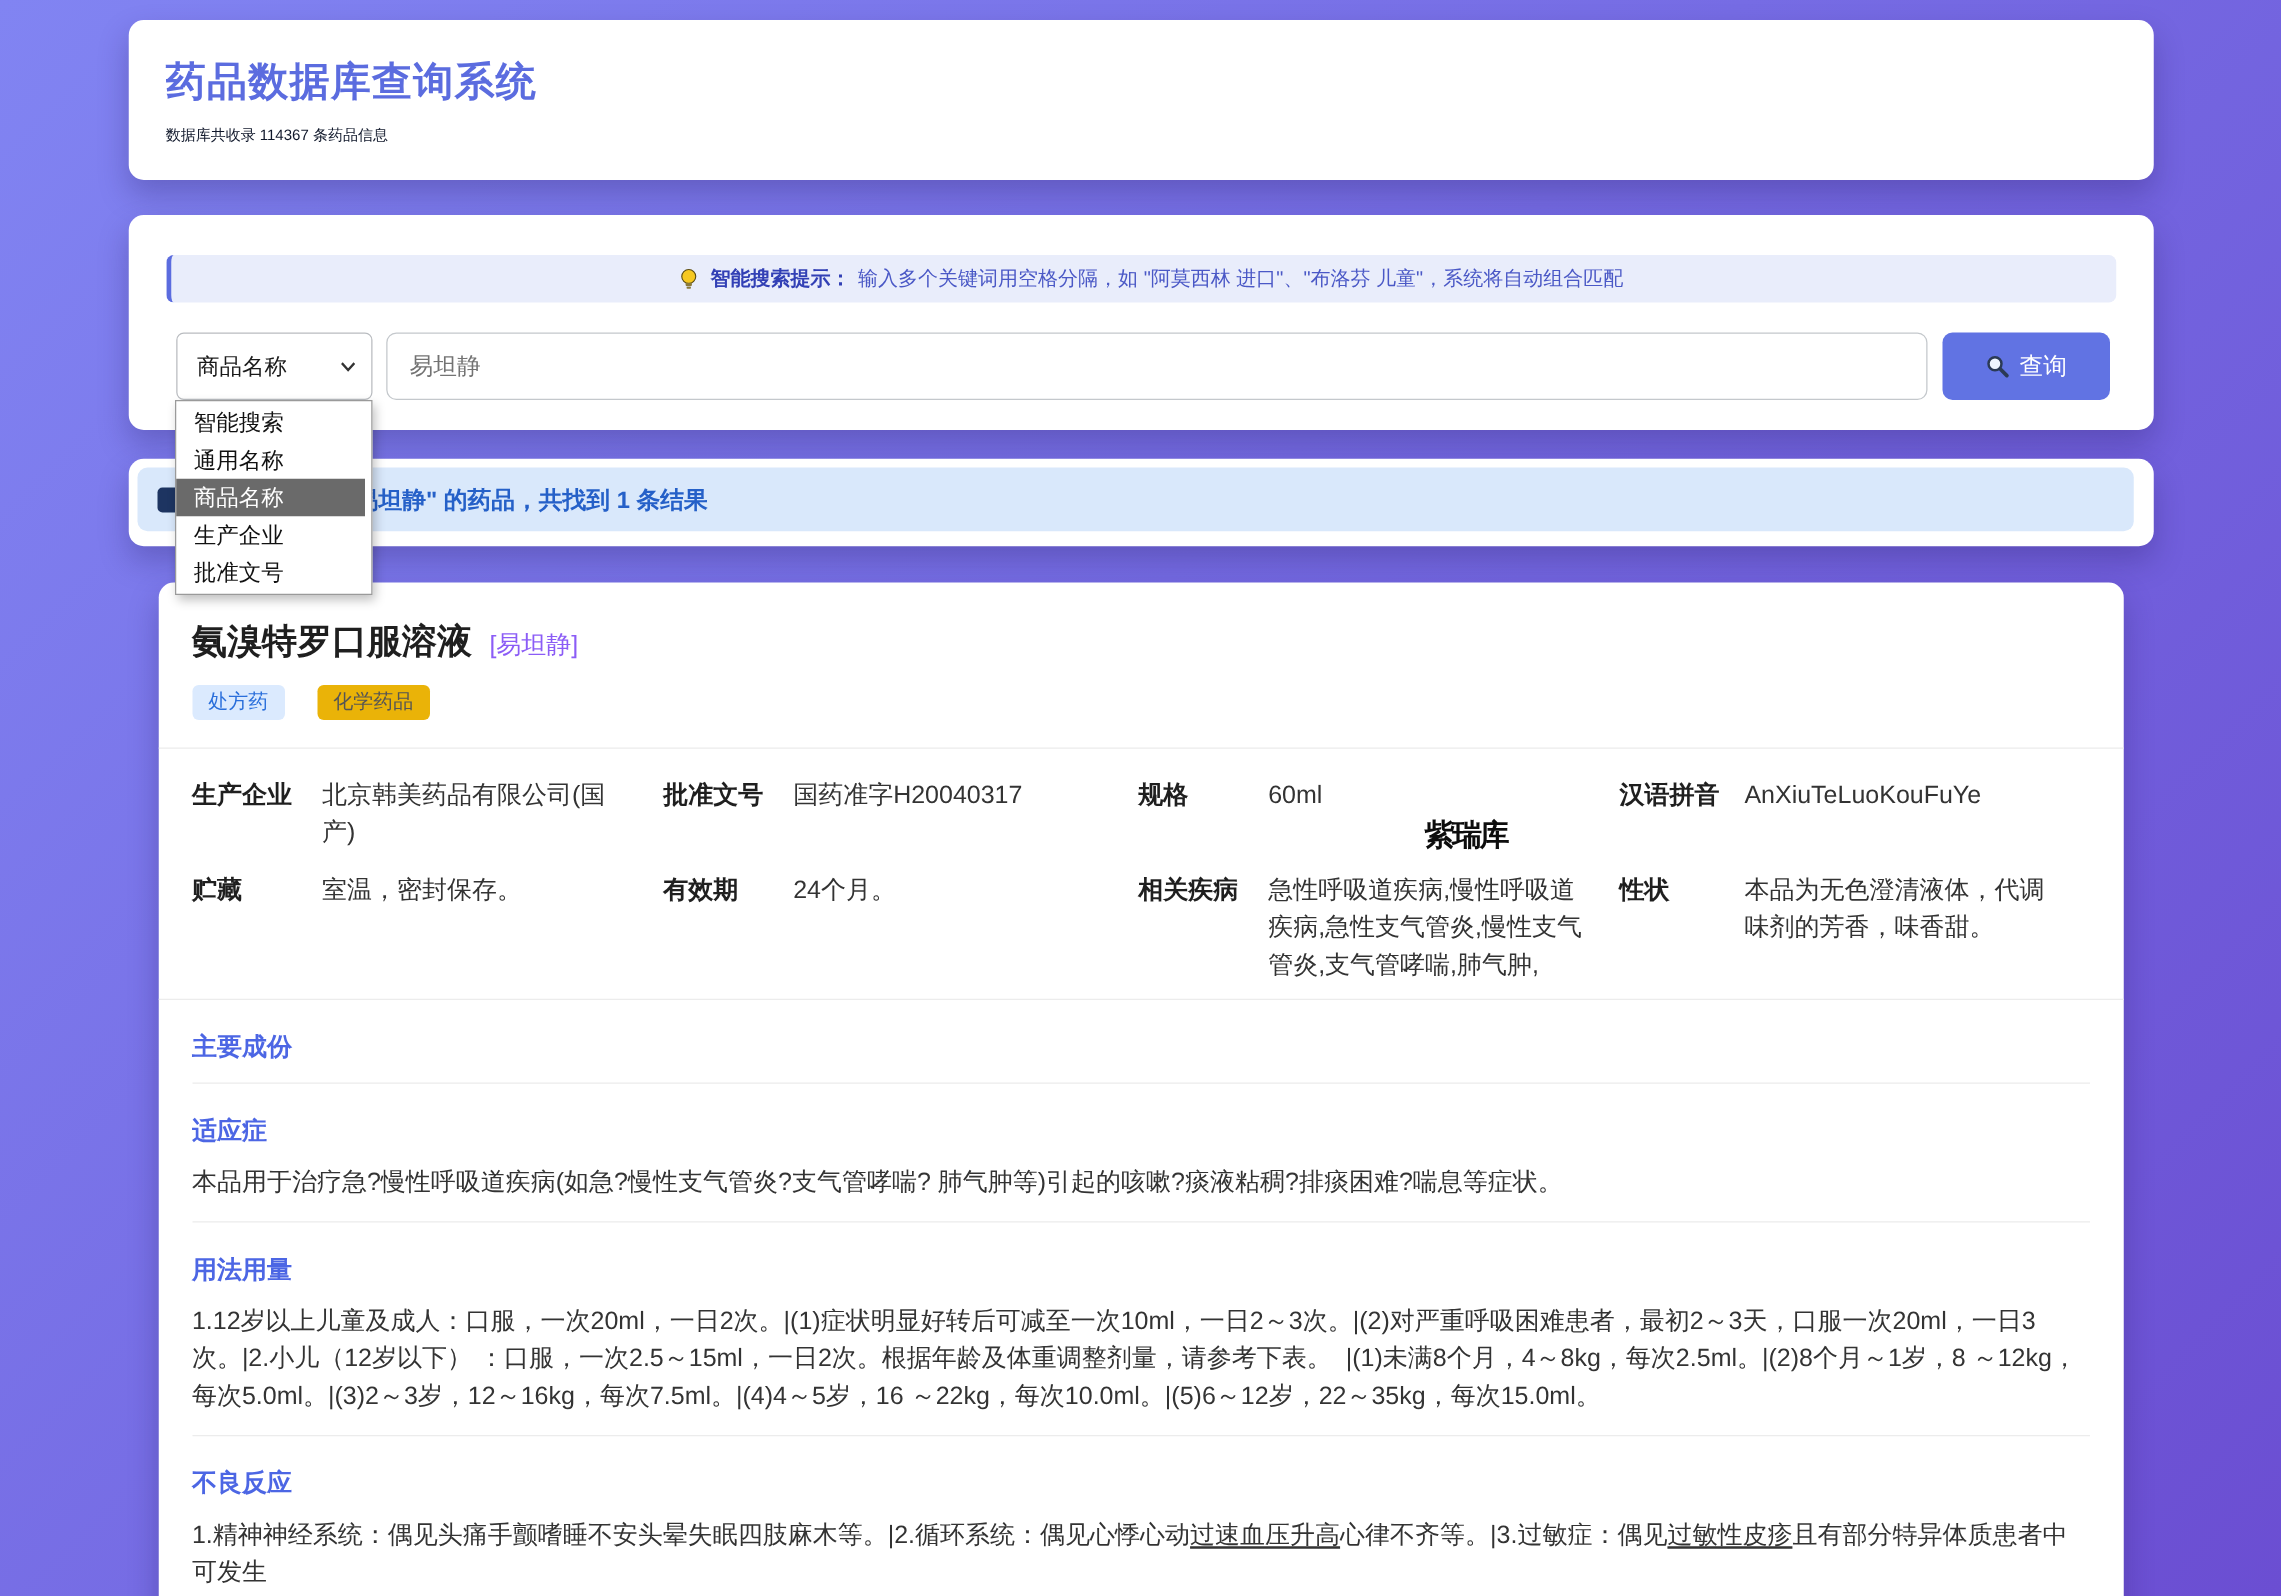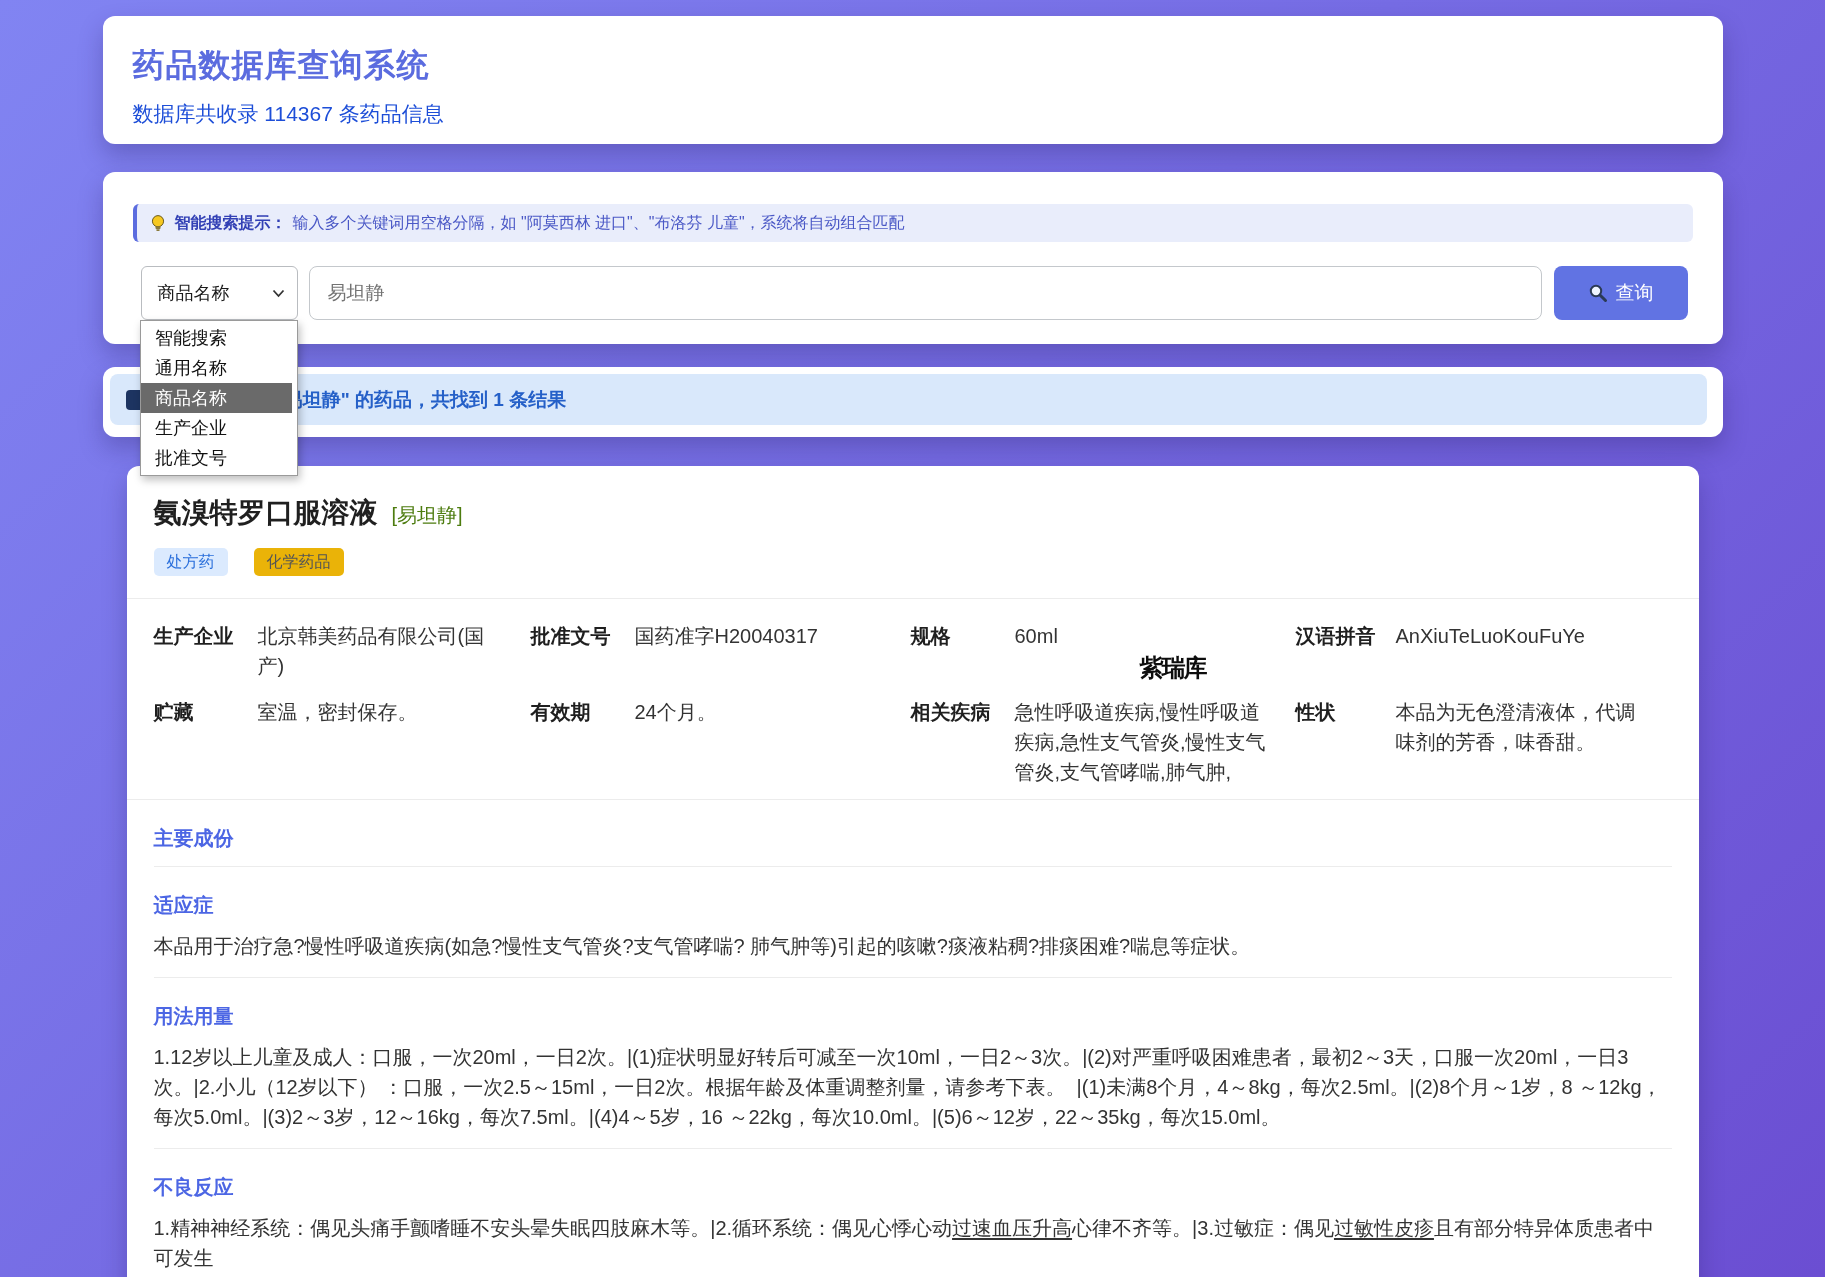--- a/index.html
+++ b/index.html
@@ -18,26 +18,26 @@
   .card {
     width:1620px;
     margin:0 auto;
     background:#fff;
     border-radius:12px;
     box-shadow:0 12px 24px rgba(35,25,95,.28);
   }
   
   .card-header { margin-top:16px; height:128px; padding:28px 14px 0 30px; }
   .app-title { font-size:32px; font-weight:bold; color:#5b6cdf; letter-spacing:1px; }
-  .app-subtitle { margin-top:12px; font-size:21px; color:#1d4ed8; }
+  .app-subtitle { margin-top:12px; font-size:12px; color:#0f172a; }
   
   .card-search { margin-top:28px; height:172px; padding:32px 30px 0 30px; }
   .tip-bar {
     height:38px; background:#e9edfb; border-left:4px solid #5b6cdf; border-radius:6px;
-    display:flex; align-items:center; padding-left:12px; font-size:16px;
+    display:flex; align-items:center; padding-left:12px; font-size:16px;justify-content:center;
   }
   .tip-bulb { width:18px; height:18px; margin-right:8px; flex:0 0 auto; }
   .tip-label { color:#3240b5; font-weight:bold; margin-right:6px; white-space:pre; }
   .tip-text { color:#4a58c6; }
   .search-row { margin:24px 0 0 8px; display:flex; align-items:center; }
   .fake-select {
     width:157px; height:54px; border:1px solid #b9bcc0; border-radius:6px; background:#fff;
     display:flex; align-items:center; justify-content:space-between;
     padding:0 12px 0 16px; font-size:18px; color:#1a1a1a; cursor:default;
   }
@@ -73,21 +73,21 @@
   .alert-icon { width:20px; height:20px; background:#1d3461; border-radius:4px; flex:0 0 auto; }
   .alert-text { margin-left:10px; font-size:19px; font-weight:600; color:#2560c8; }
   
   .card-drug {
     width:1572px; margin:29px auto 0 auto; min-height:850px;
     border-radius:12px; position:relative; padding:28px 0 40px 0;
   }
   .drug-head { padding:0 27px; }
   .drug-title-row { display:flex; align-items:baseline; }
   .drug-name { font-size:28px; font-weight:bold; color:#1f1f1f; }
-  .drug-trade { margin-left:14px; font-size:20px; color:#4d7c0f; cursor:pointer; }
+  .drug-trade { margin-left:14px; font-size:20px; color:#8b5cf6; cursor:pointer; }
   .tag-row { margin-top:16px; display:flex; gap:26px; }
   .tag { height:28px; line-height:28px; padding:0 13px; border-radius:5px; font-size:16px; }
   .tag-rx { background:#dbeafe; color:#2a6fdb; }
   .tag-chem { background:#eab308; color:#555; }
   .divider { border-top:1px solid #ececec; margin-top:22px; }
   .info-grid {
     display:grid; padding:22px 27px 12px 27px;
     grid-template-columns:104px 273px 104px 276px 104px 281px 100px 1fr;
     row-gap:16px; column-gap:0;
     font-size:20px; line-height:30px;

